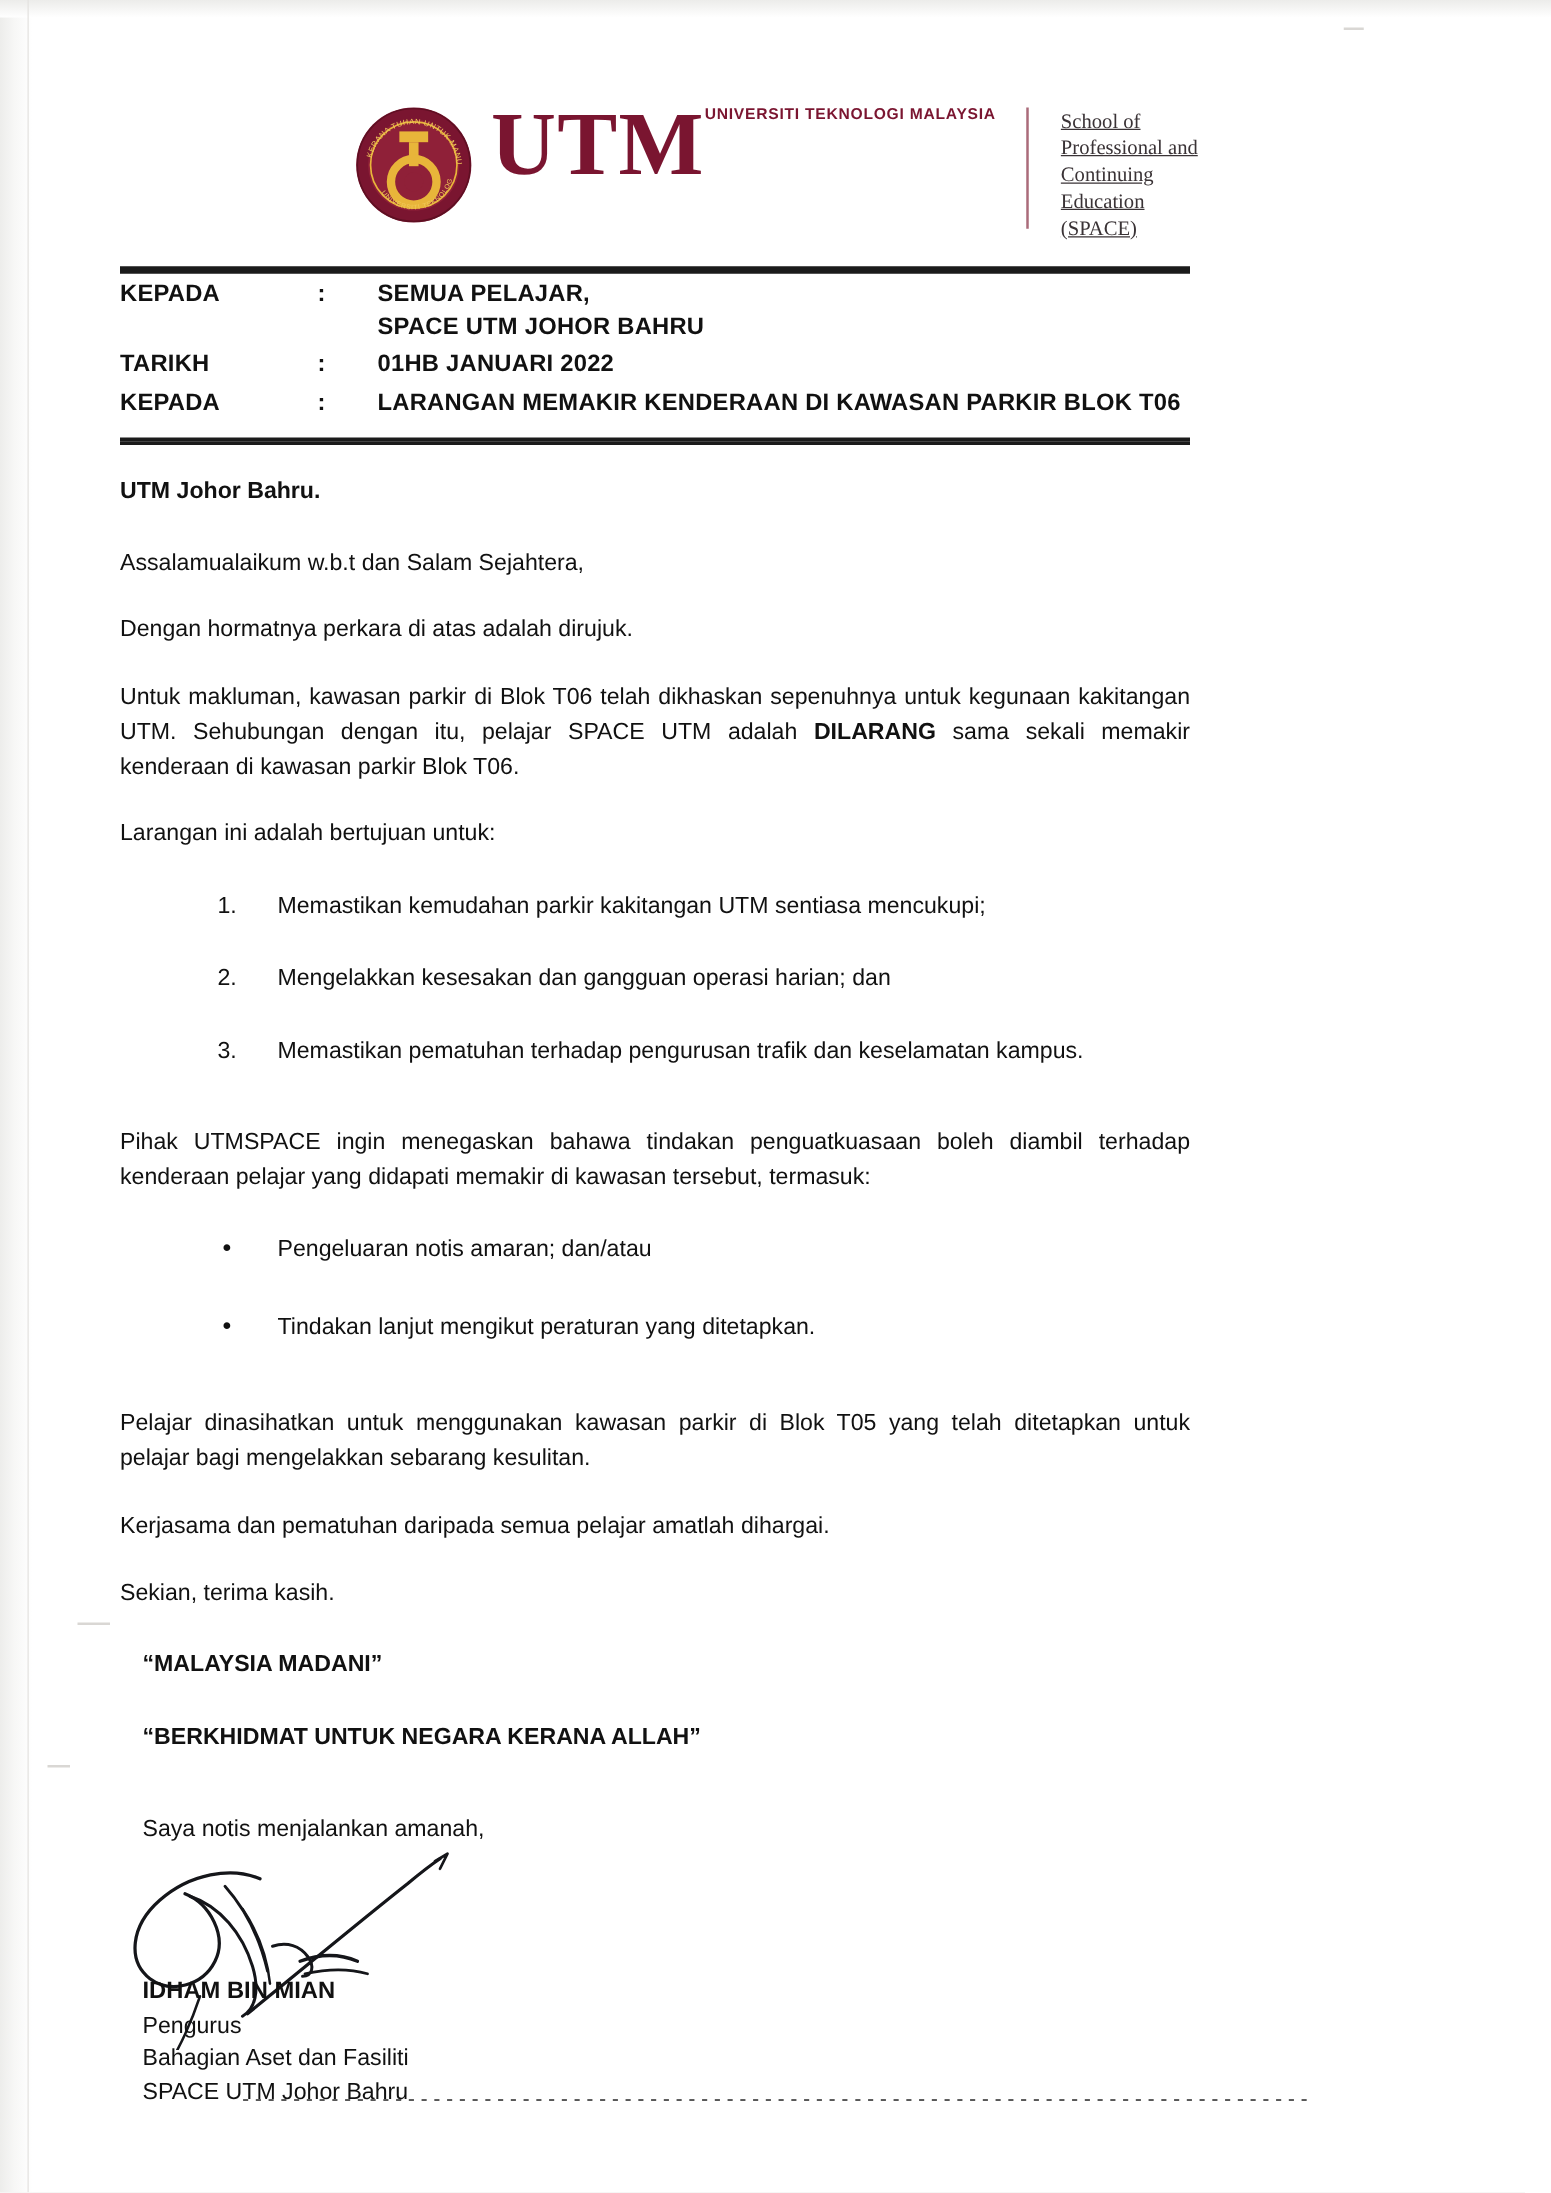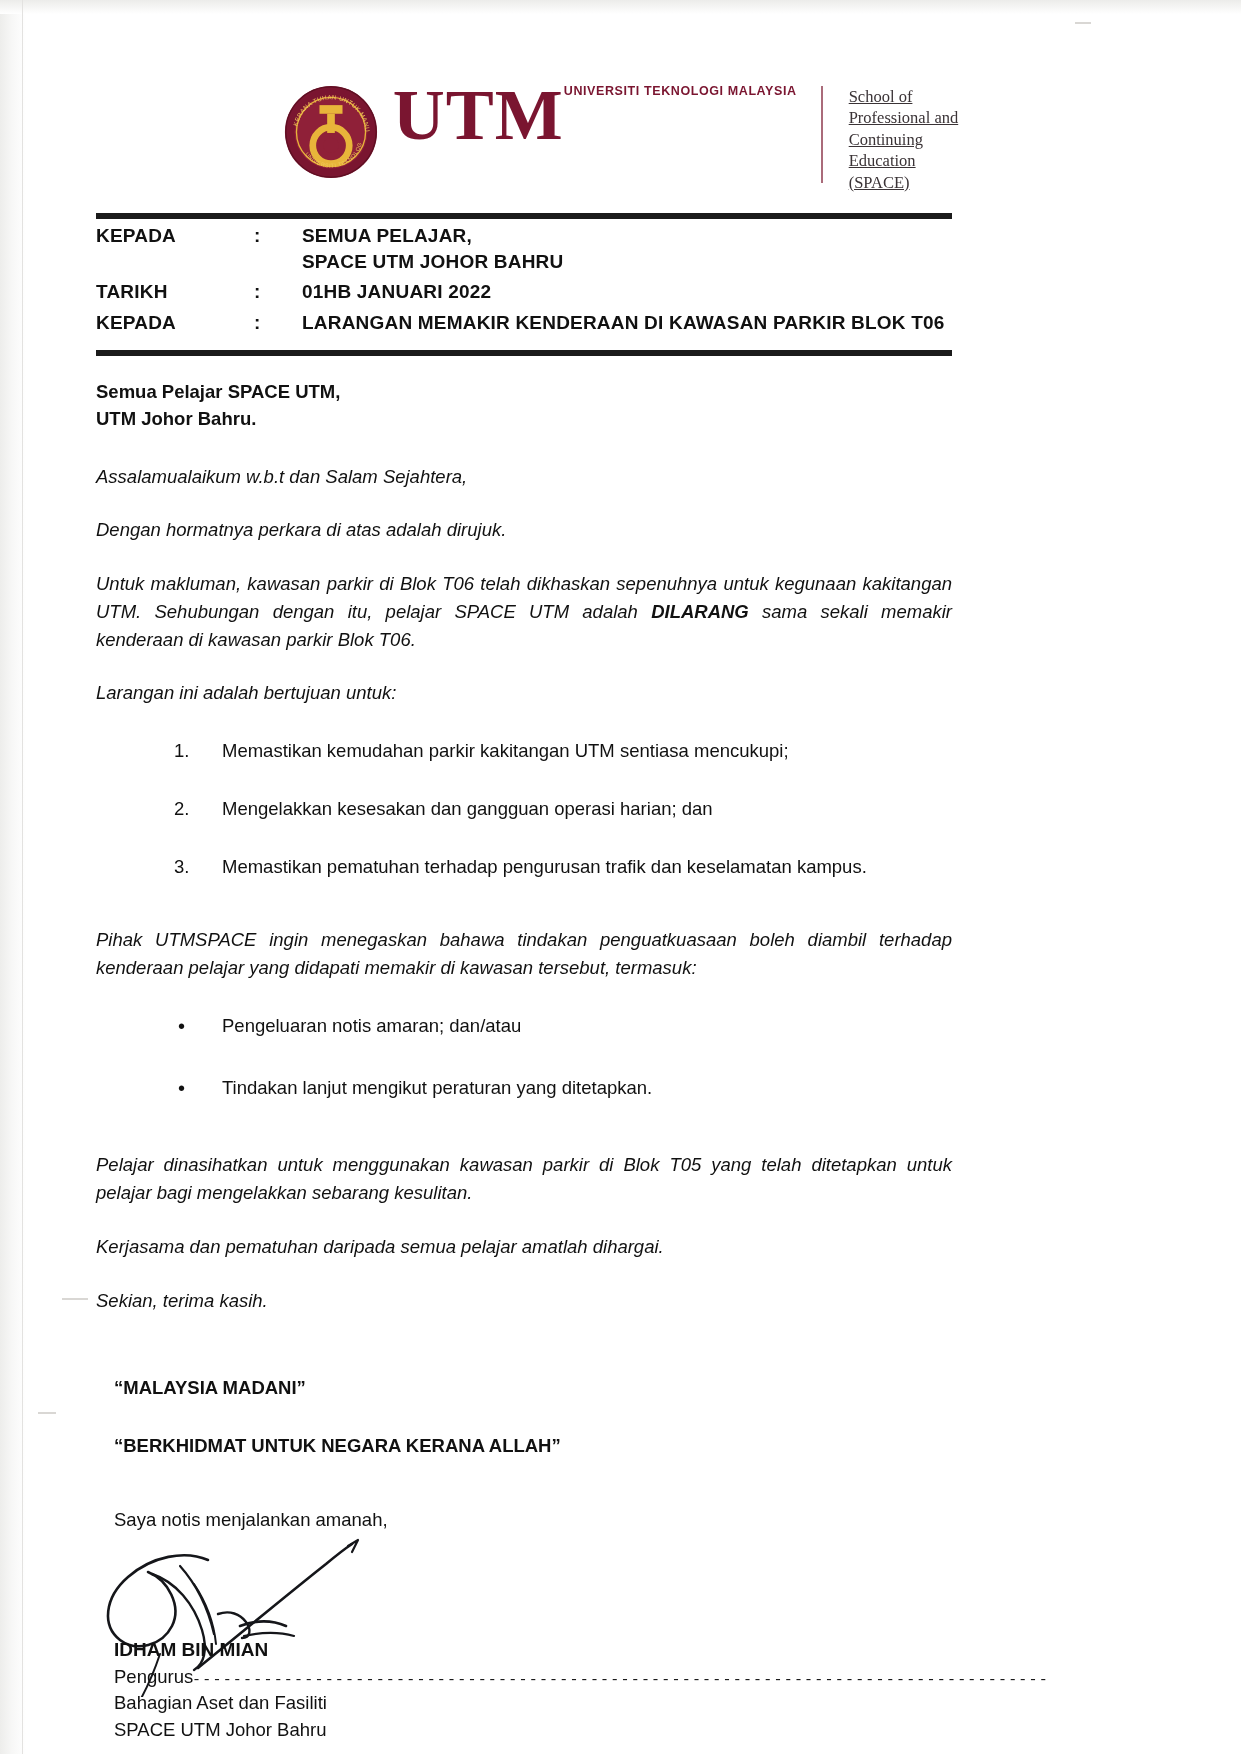--- a/index.html
+++ b/index.html
@@ -148,21 +148,20 @@
   .salutation {
     font-weight: bold;
     font-size: 18.5px;
     line-height: 1.45;
     margin-top: 26px;
   }
   p.para {
     margin: 0 0 0 0;
     text-align: justify;
     text-align-last: left;
-    font-style: italic;
   }
   .sp-26 { height: 26px; }
   .sp-30 { height: 30px; }
   .sp-16 { height: 16px; }
   b.strong { font-weight: bold; }
 
   ol.numlist {
     margin: 0;
     padding-left: 78px;
     list-style: none;
@@ -196,21 +195,20 @@
     left: 4px;
     top: -1px;
     font-size: 20px;
   }
 
   .slogan {
     font-weight: bold;
     font-size: 18.5px;
     padding-left: 18px;
     margin-bottom: 30px;
-    margin-top: 30px;
   }
   .closing {
     font-size: 18.5px;
     padding-left: 18px;
   }
 
   
   .sig-area {
     position: relative;
     height: 150px;
@@ -332,21 +330,20 @@
       </tr>
     </tbody>
       </table>
 
     <div class="rule-gap"></div>
     <div class="rule-heavy" style="margin-top:8px;"></div>
 
     <div class="body-block">
 
       <div class="salutation">
-        <div>Semua Pelajar SPACE UTM,</div>
         <div>UTM Johor Bahru.</div>
       </div>
 
       <div class="sp-30"></div>
       <p class="para">Assalamualaikum w.b.t dan Salam Sejahtera,</p>
 
       <div class="sp-26"></div>
       <p class="para">Dengan hormatnya perkara di atas adalah dirujuk.</p>
 
       <div class="sp-26"></div>

